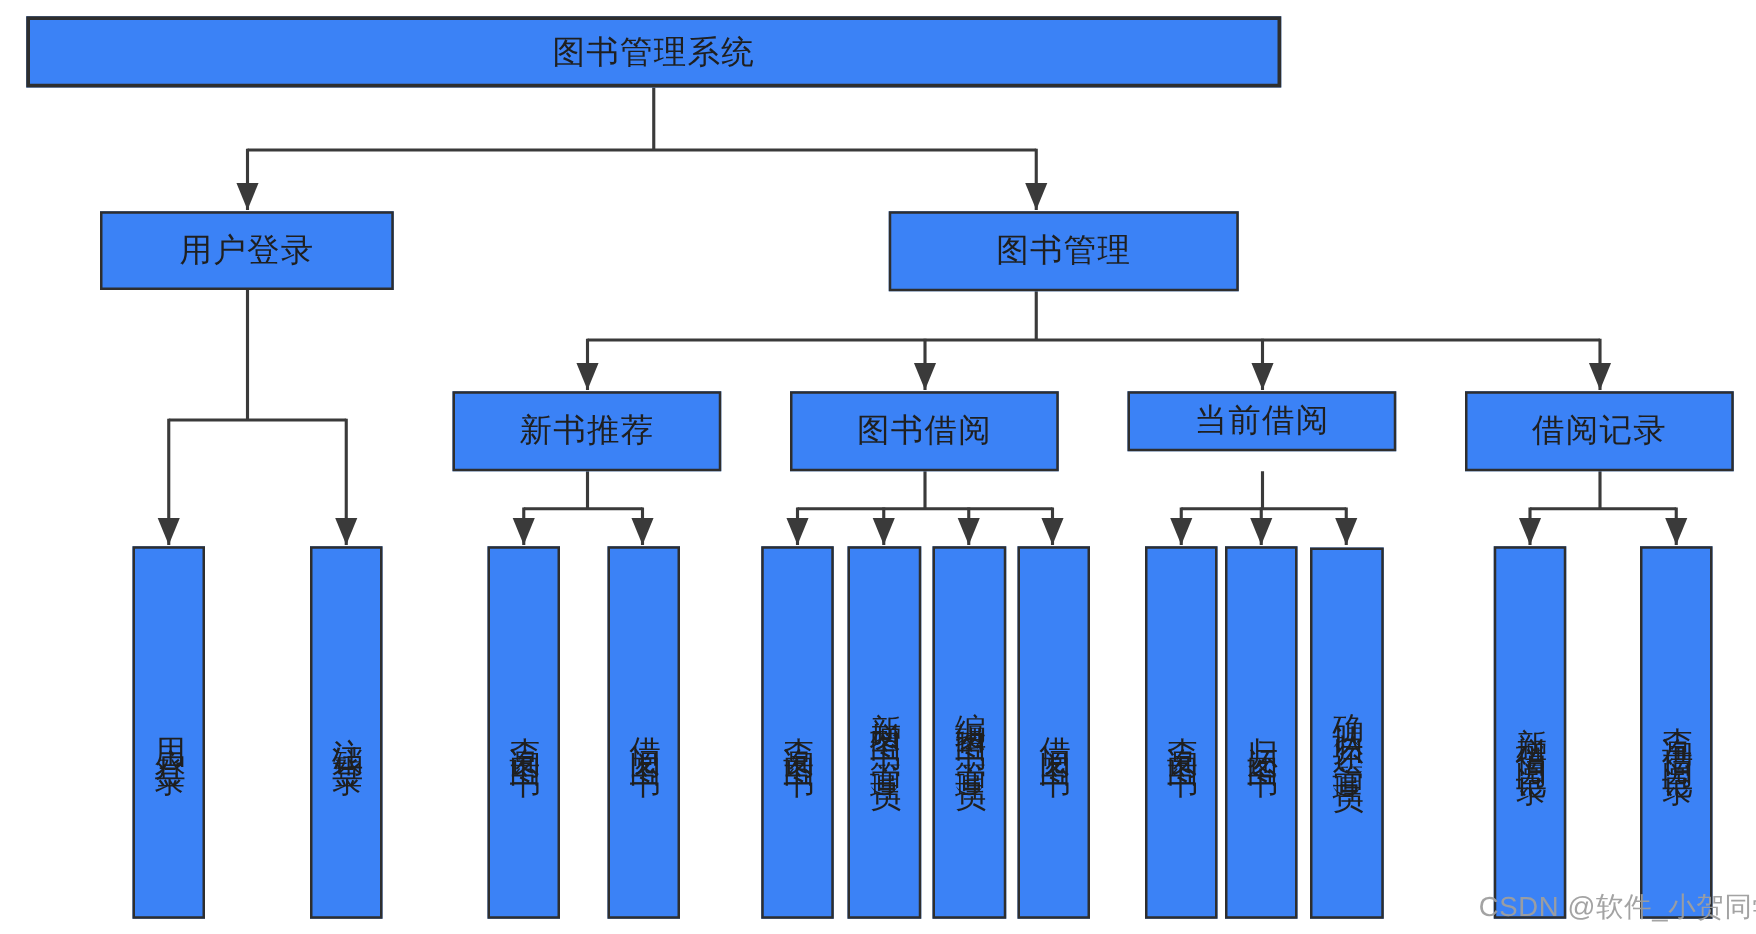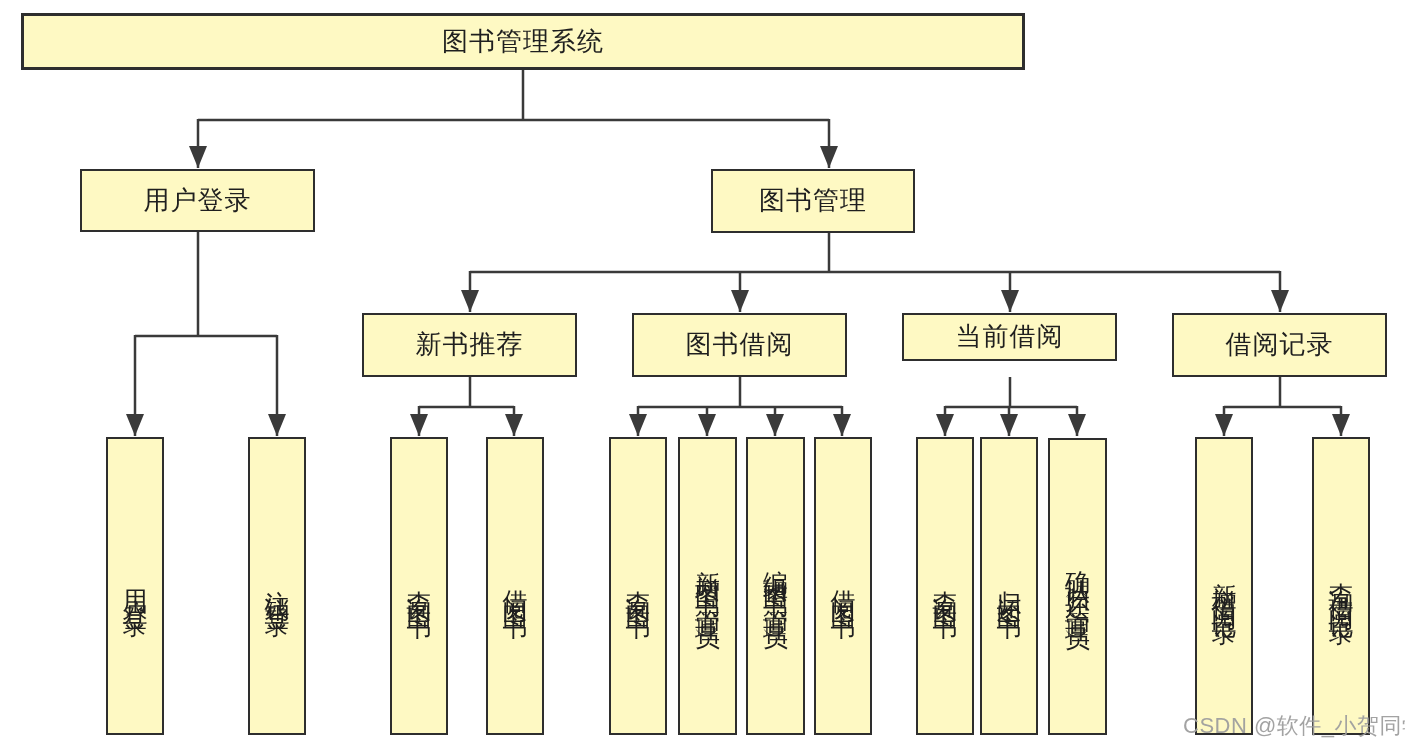--- a/index.html
+++ b/index.html
@@ -11,21 +11,21 @@
     background: #ffffff;
     overflow: hidden;
   }
   .connector-layer {
     position: absolute;
     left: 0; top: 0;
     width: 1405px; height: 747px;
   }
   .node {
     position: absolute;
-    background: #fef9c3;
+    background: #3b82f6;
     border: 2.5px solid #2e2e2e;
     box-sizing: border-box;
     display: flex;
     align-items: center;
     justify-content: center;
     z-index: 2;
   }
   .node.root { border-width: 3px; }
   .hbox .lbl {
     font-size: 26px;
@@ -108,21 +108,21 @@
     </g>
   </svg>
 
   <div class="node hbox root" style="left:21px;top:13px;width:1004px;height:57px">
     <span class="lbl">图书管理系统</span>
   </div>
 
   <div class="node hbox" style="left:80px;top:169px;width:235px;height:63px">
     <span class="lbl">用户登录</span>
   </div>
-  <div class="node hbox" style="left:711px;top:169px;width:204px;height:64px">
+  <div class="node hbox" style="left:711px;top:169px;width:280px;height:64px">
     <span class="lbl">图书管理</span>
   </div>
 
   <div class="node hbox" style="left:362px;top:313px;width:215px;height:64px">
     <span class="lbl">新书推荐</span>
   </div>
   <div class="node hbox" style="left:632px;top:313px;width:215px;height:64px">
     <span class="lbl">图书借阅</span>
   </div>
   <div class="node hbox" style="left:902px;top:313px;width:215px;height:48px">

